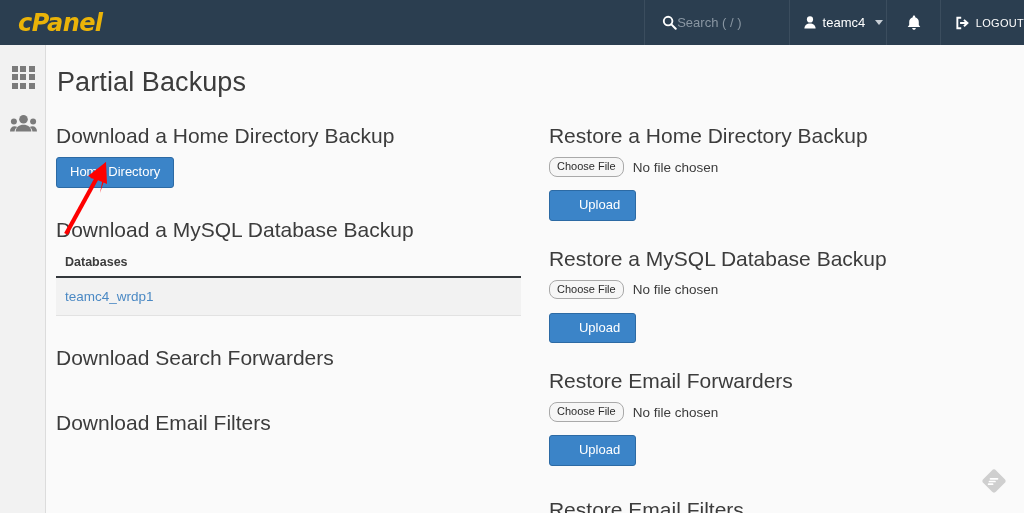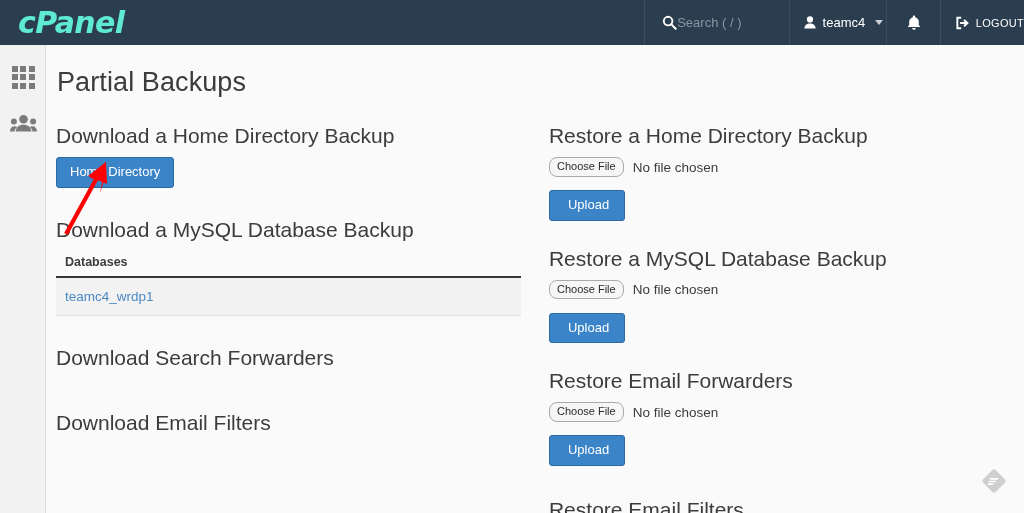--- a/index.html
+++ b/index.html
@@ -22,22 +22,22 @@
     display: flex;
     align-items: stretch;
   }
   .brand {
     width: 662px;
     display: flex;
     align-items: center;
     padding-left: 18px;
   }
   .brand-logo {
-    color: #5eead4;
-    font-size: 30px;
+    color: #eab308;
+    font-size: 24px;
     font-weight: bold;
     font-style: italic;
     letter-spacing: -0.6px;
     font-family: "DejaVu Sans", sans-serif;
   }
   .hdr-cell {
     display: flex;
     align-items: center;
     border-left: 1px solid #3b4d5e;
     height: 45px;
@@ -141,21 +141,21 @@
     background: #3b84c8;
     border: 1px solid #2c6aa4;
     border-radius: 3px;
     color: #ffffff;
     font-size: 13px;
     padding: 7px 13px 8px 13px;
     line-height: 1.05;
     cursor: pointer;
     font-family: "Liberation Sans", sans-serif;
   }
-  .btn-upload { padding: 7px 15px 8px 18px; }
+  .btn-upload { padding: 7px 15px 8px 29px; }
 
   
   .filerow {
     display: flex;
     align-items: center;
     gap: 9px;
     margin-bottom: 13px;
     height: 20px;
   }
   .choose-file {

